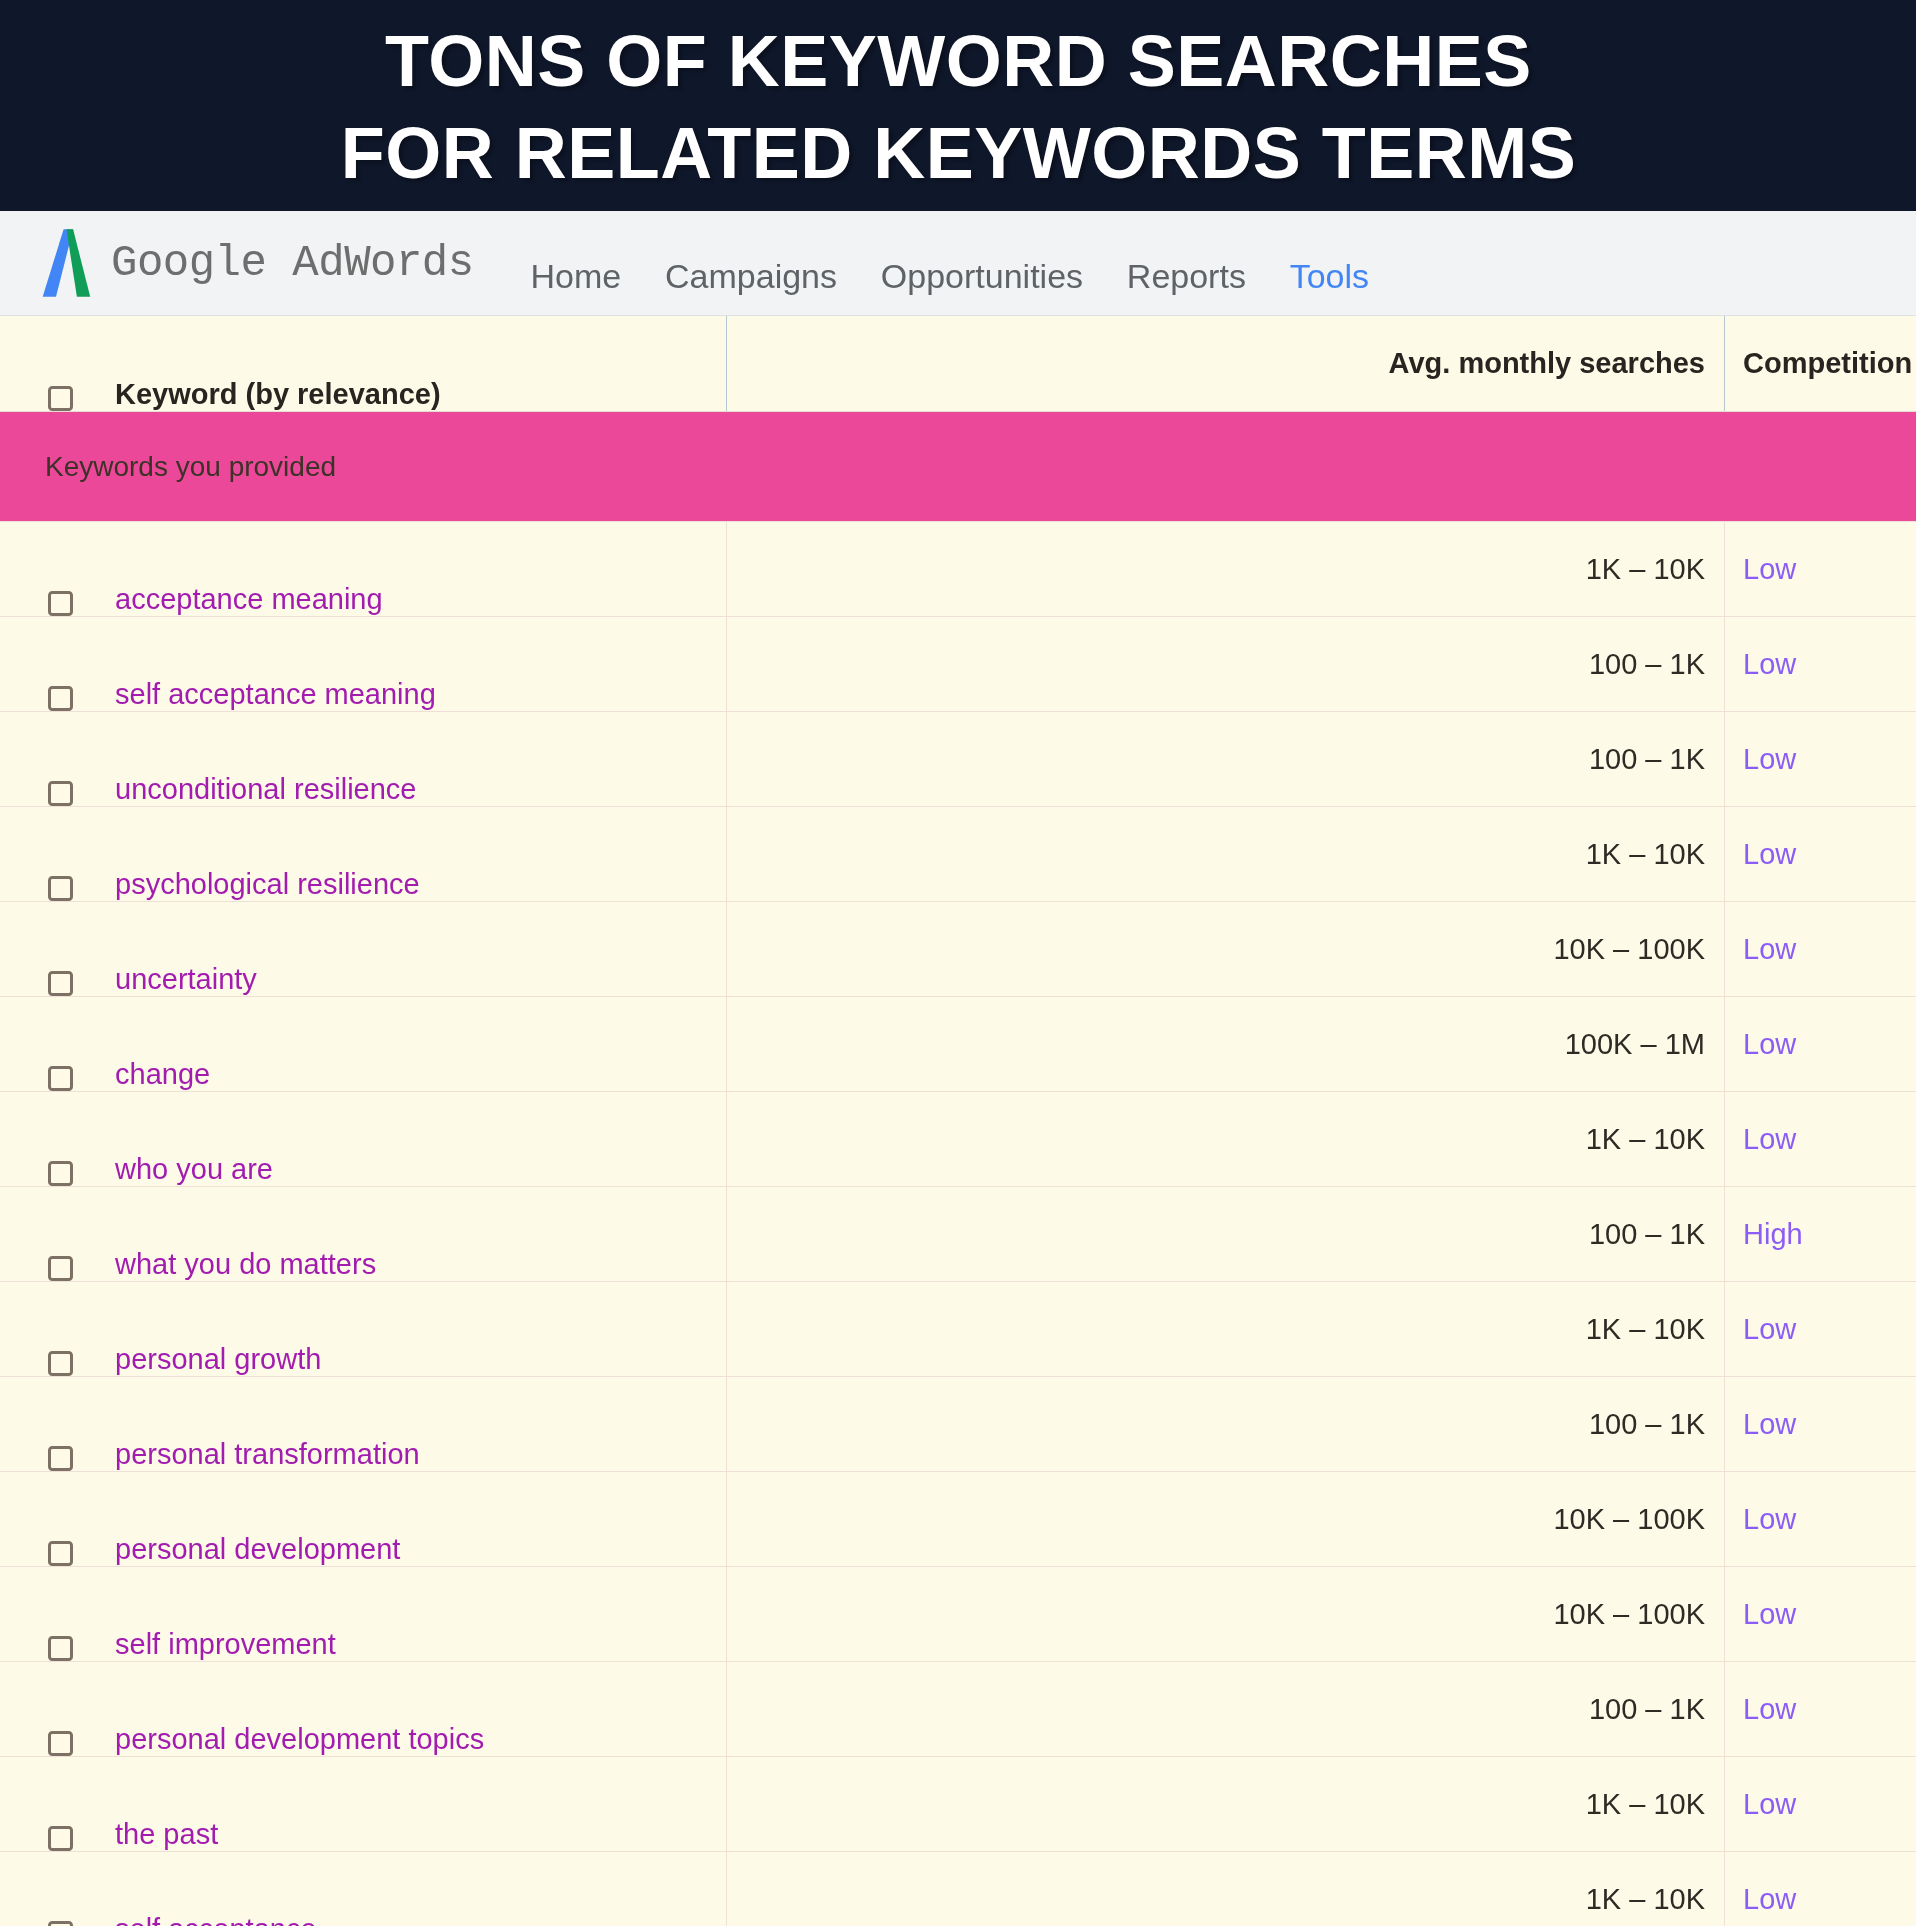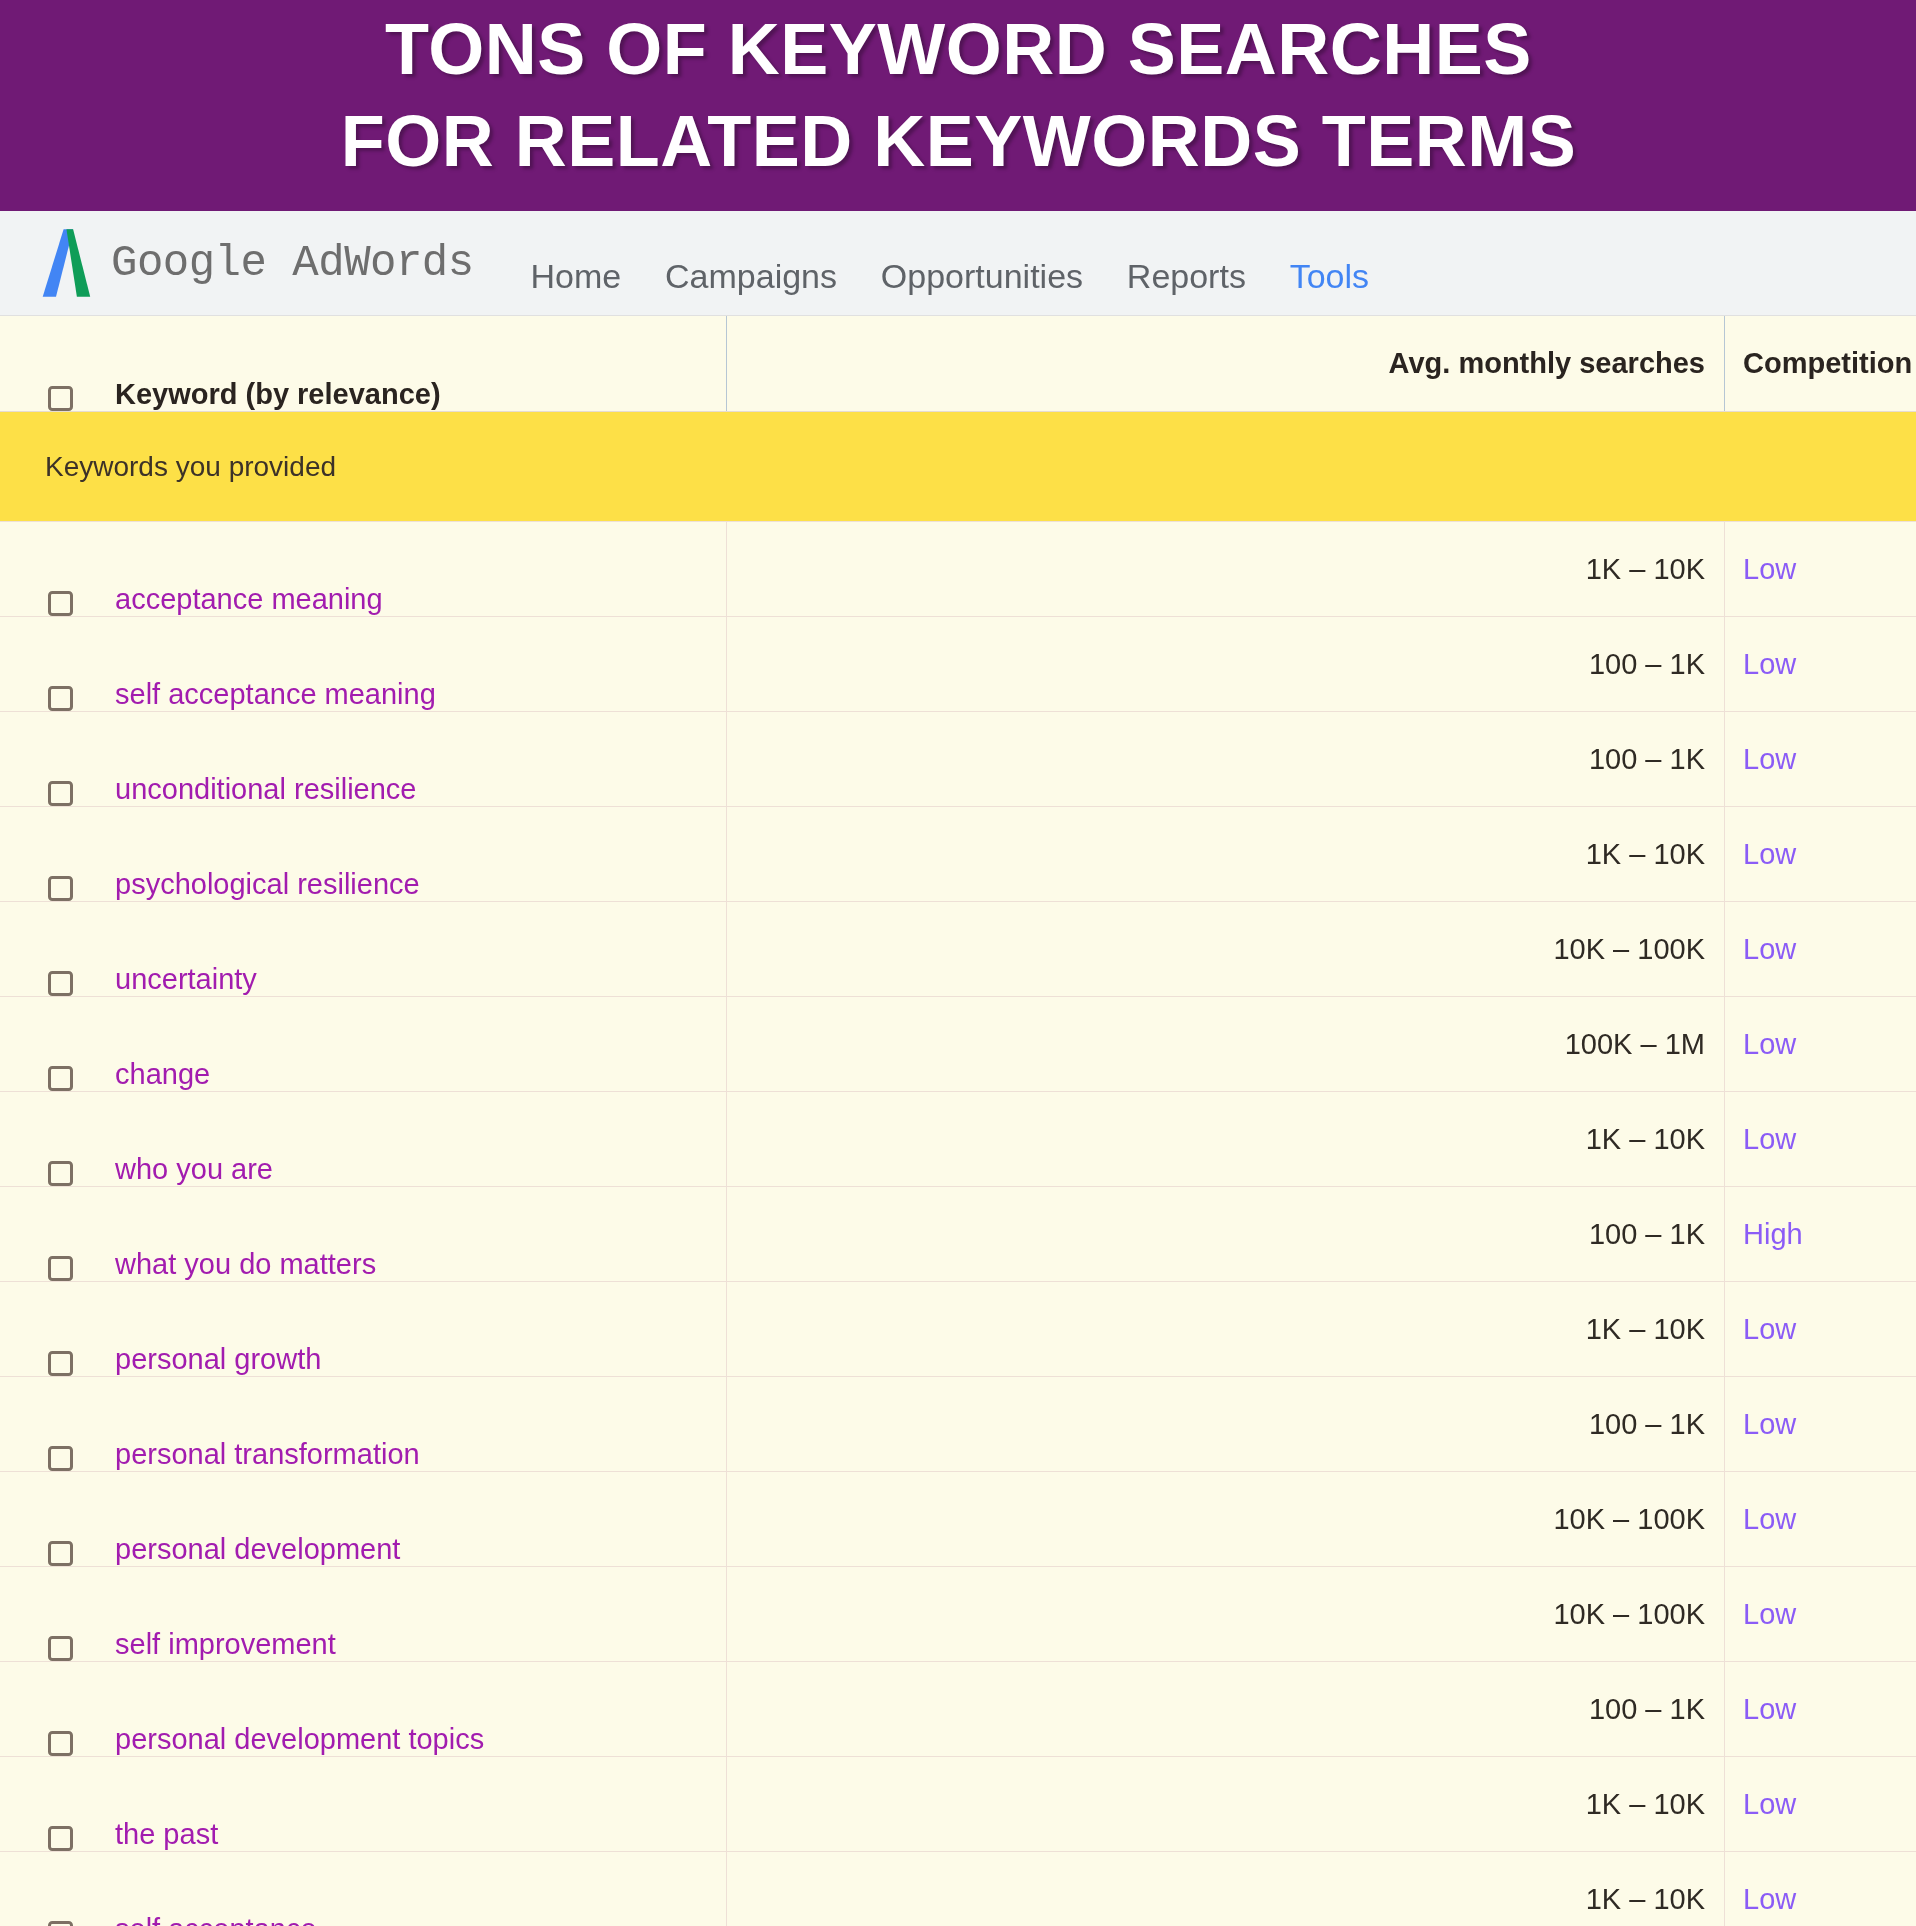--- a/index.html
+++ b/index.html
@@ -8,24 +8,25 @@
     height: 1926px;
     background: #f1f3f4;
     font-family: "Liberation Sans", sans-serif;
     overflow: hidden;
   }
 
   
   .banner {
     width: 1917px;
     height: 211px;
-    background: #701a75;
+    background: #0f172a;
     display: flex;
     flex-direction: column;
     align-items: center;
+    justify-content: center;
     padding-top: 2.9px;
   }
   .banner-line {
     color: #ffffff;
     font-family: "Liberation Sans", sans-serif;
     font-weight: bold;
     font-size: 72px;
     line-height: 1.28;
     letter-spacing: 0.5px;
     white-space: nowrap;
@@ -89,21 +90,21 @@
     background: #fdfbe8;
     border-bottom: 1px solid #eee0d6;
     position: relative;
   }
   .row.header-row {
     height: 96px;
     border-bottom: 1.9px solid #e6dcd2;
   }
   .row.section-row {
     height: 110px;
-    background: #fde047;
+    background: #ec4899;
     border-bottom: 1px solid #eee0d6;
     align-items: center;
   }
   .row.data-row { height: 95px; }
 
   .cell-keyword {
     width: 726px;
     display: flex;
     align-items: flex-end;
     padding-left: 48px;

